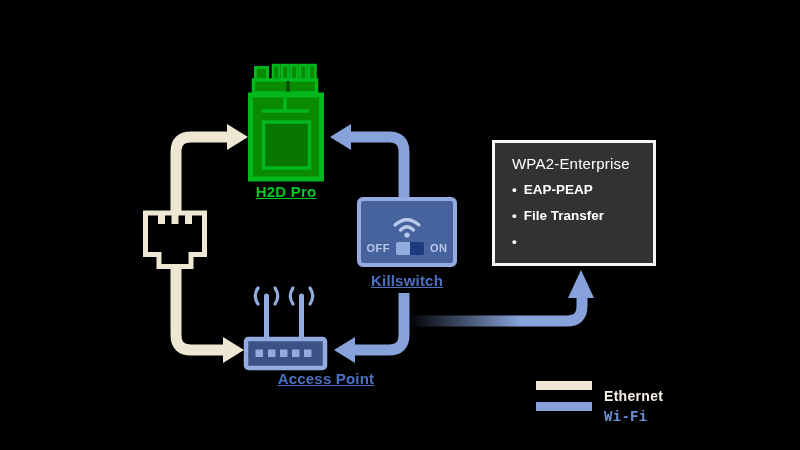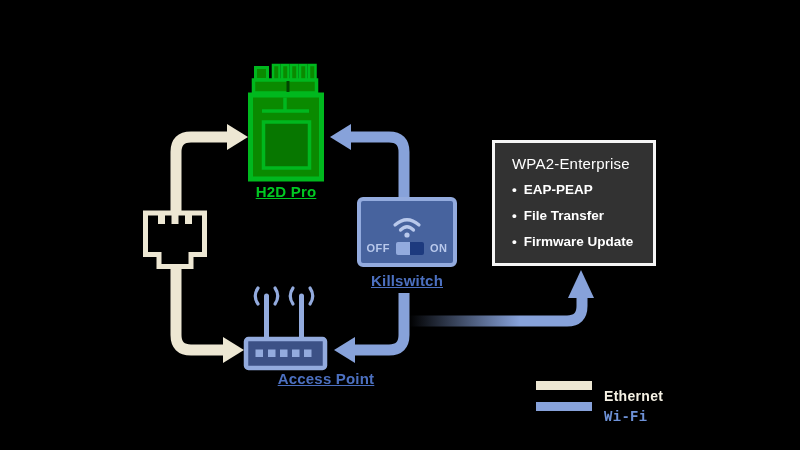--- a/index.html
+++ b/index.html
@@ -177,21 +177,20 @@
     <div class="info-item">
       <span>•</span>
       <span>EAP-PEAP</span>
     </div>
     <div class="info-item">
       <span>•</span>
       <span>File Transfer</span>
     </div>
     <div class="info-item">
       <span>•</span>
-      <span>Firmware Update</span>
     </div>
   </div>
 
   <div class="legend">
     <div class="legend-row">
       <span class="legend-swatch swatch-ethernet"></span>
       <span class="legend-label legend-label-ethernet">Ethernet</span>
     </div>
     <div class="legend-row">
       <span class="legend-swatch swatch-wifi"></span>

